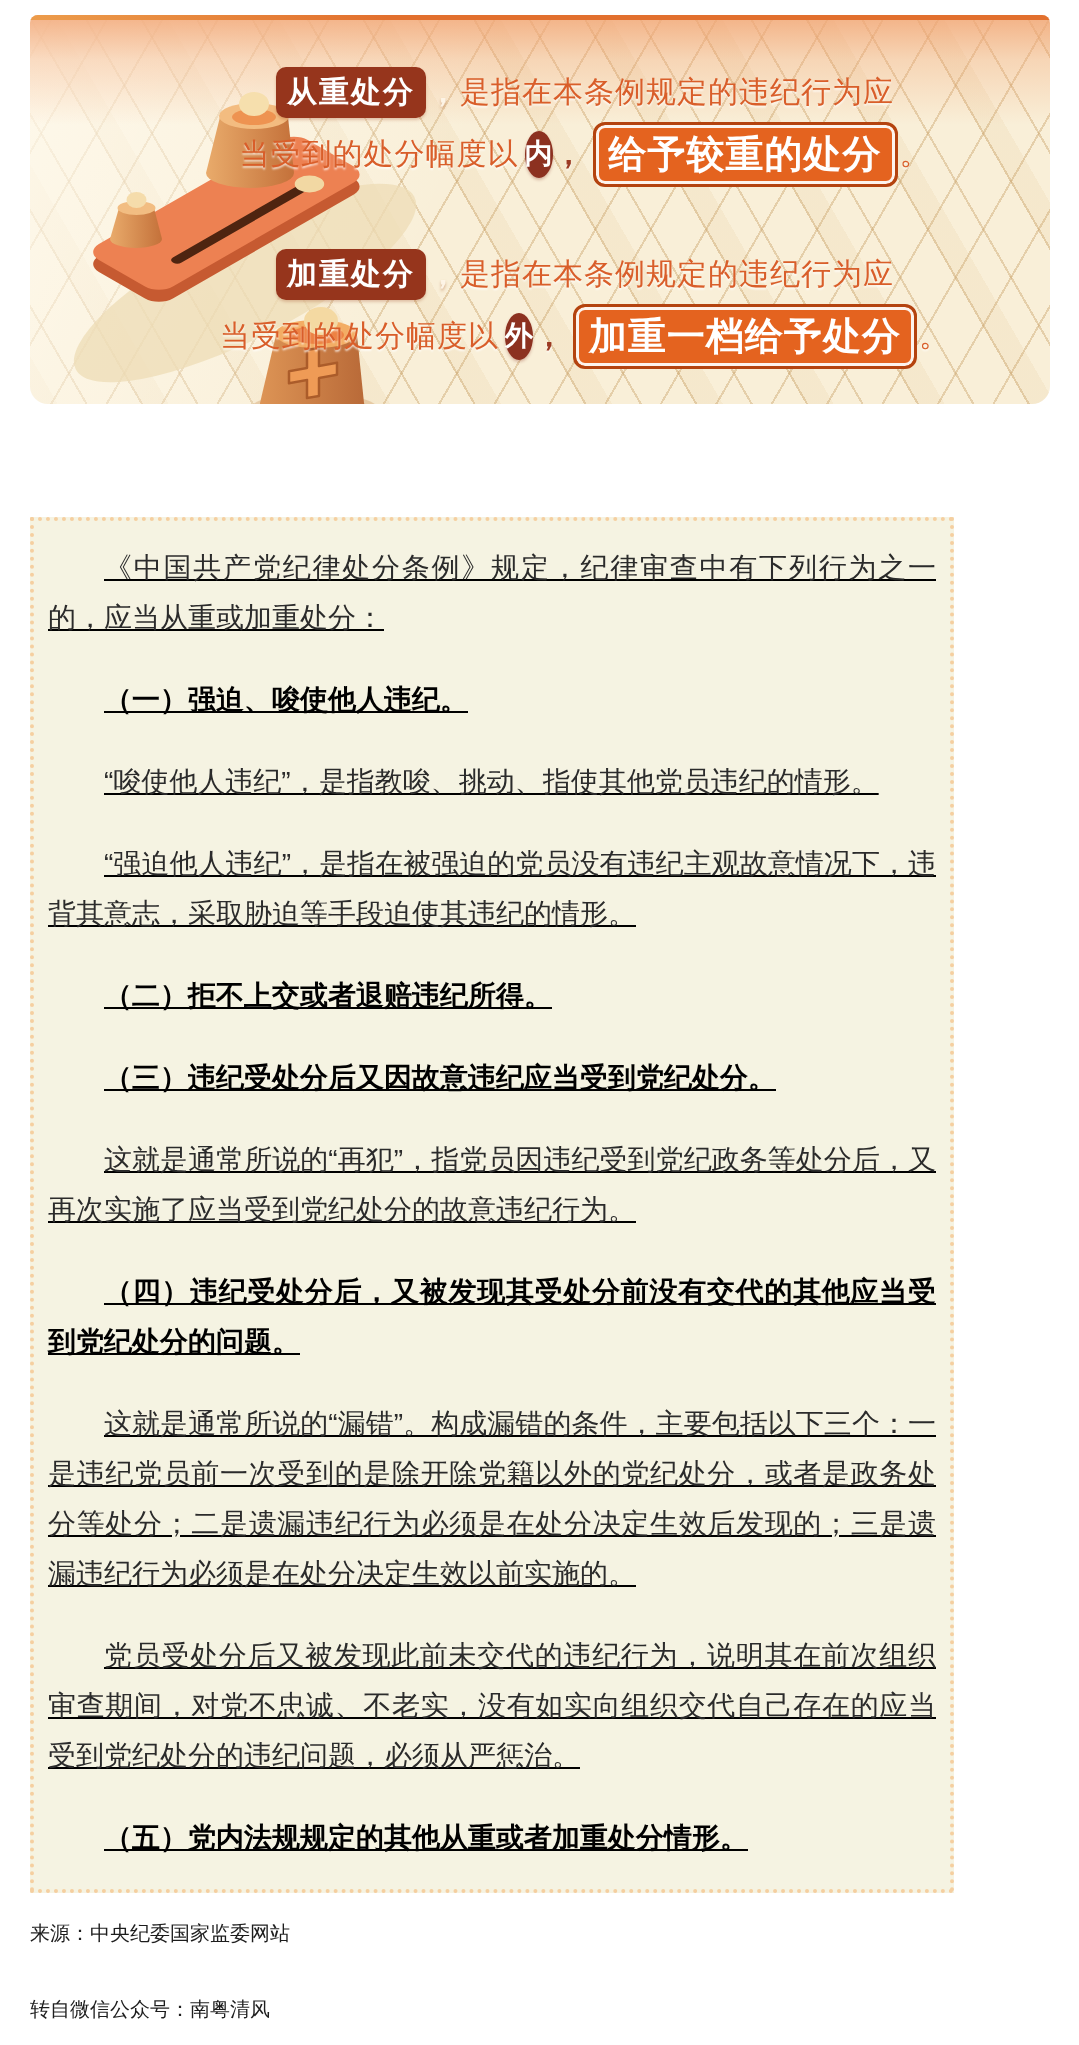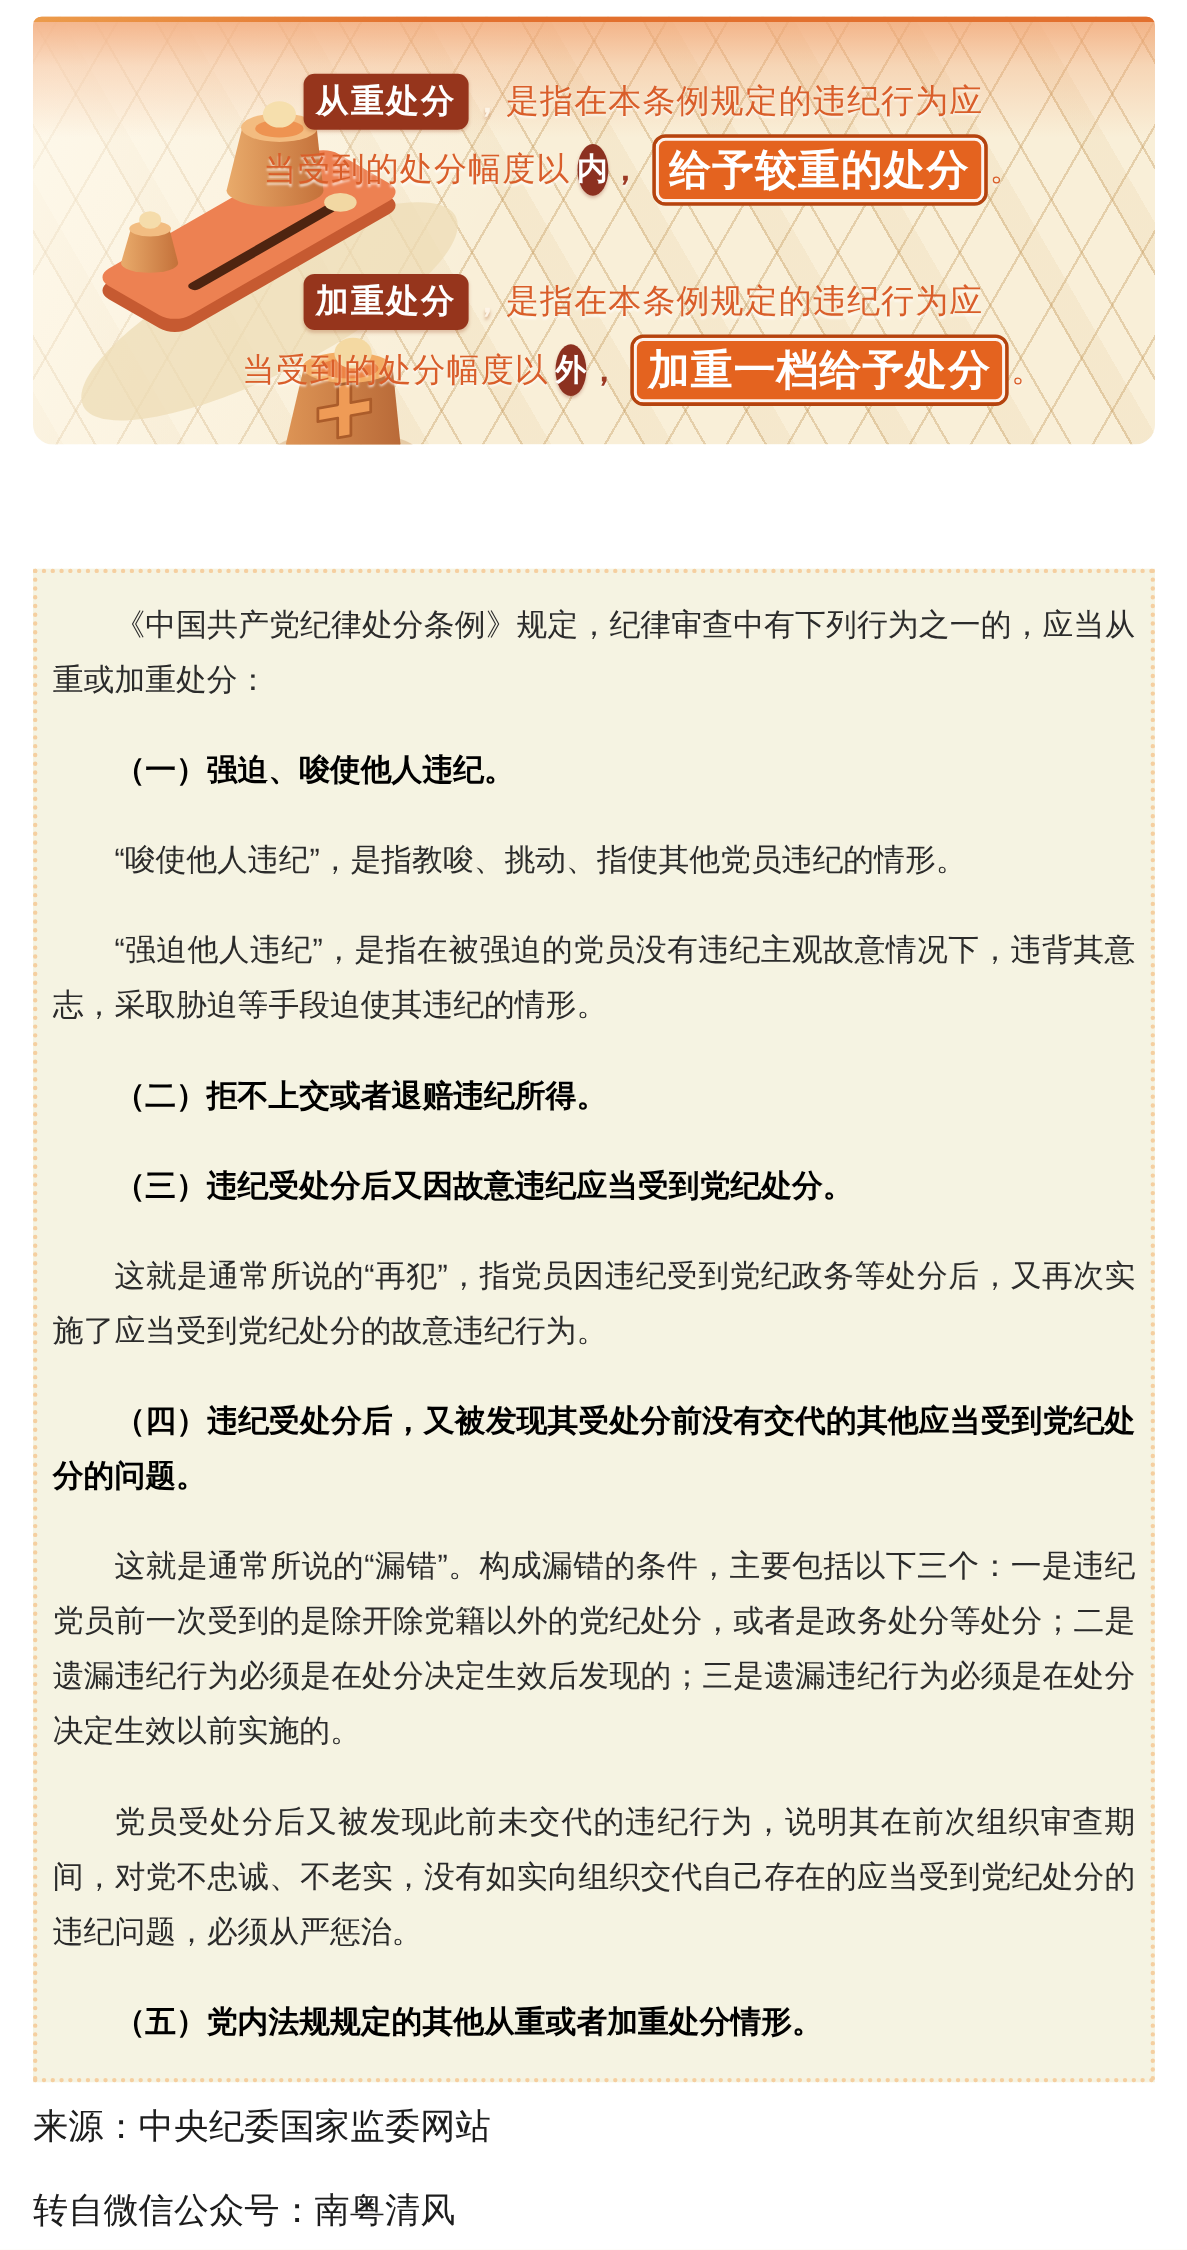--- a/index.html
+++ b/index.html
@@ -36,34 +36,35 @@
     width:46px;height:47px;border-radius:50%;background:#8c3120;color:#ffffff;
     font-size:28px;font-weight:700;margin:0 1px 0 6px;box-shadow:0 2px 3px rgba(140,49,32,.3);}
   .hcomma2{color:#9c3a24;font-weight:700;}
   .hbox{display:inline-flex;align-items:center;justify-content:center;
     background:#e4631f;color:#ffffff;font-weight:700;font-size:38px;letter-spacing:1px;
     padding:4px 13px;border-radius:12px;border:3px solid #b4430f;
     box-shadow:inset 0 0 0 3px rgba(255,255,255,.92);margin:0 2px 0 8px;}
 
   
   .article-box{
-    position:absolute;left:30px;top:517px;width:1020px;box-sizing:border-box;
+    position:absolute;left:30px;top:517px;width:924px;box-sizing:border-box;
     border:4px dotted #f5cfa0;background:#f5f3e2;
     padding:22px 14px 26px 14px;
+    text-decoration:underline;
   }
   .para{
     margin:32px 0 0 0;font-size:28px;line-height:50px;color:#2b2b2b;
     text-indent:2em;text-align:justify;letter-spacing:0;
   }
   .para:first-child{margin-top:0;}
   .para.bold{font-weight:700;color:#000000;}
 
   
   .footer{position:absolute;left:30px;top:1893px;width:1020px;}
-  .footer p{margin:0;font-size:32px;line-height:40px;color:#1d1d1d;}
+  .footer p{margin:0;font-size:20px;line-height:40px;color:#1d1d1d;}
   .footer .src{margin-top:20px;}
   .footer .repost{margin-top:36px;}
 </style>
 </head>
 <body>
 
 <div class="page">
 
   <div class="hero">
     <div class="hero-topbar"></div>

